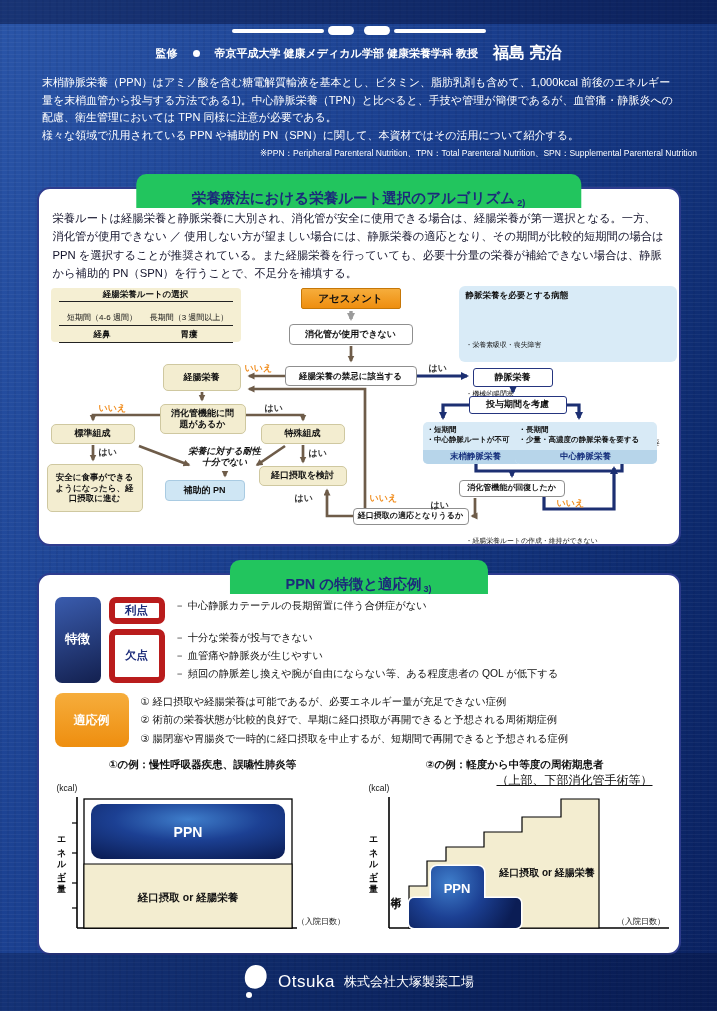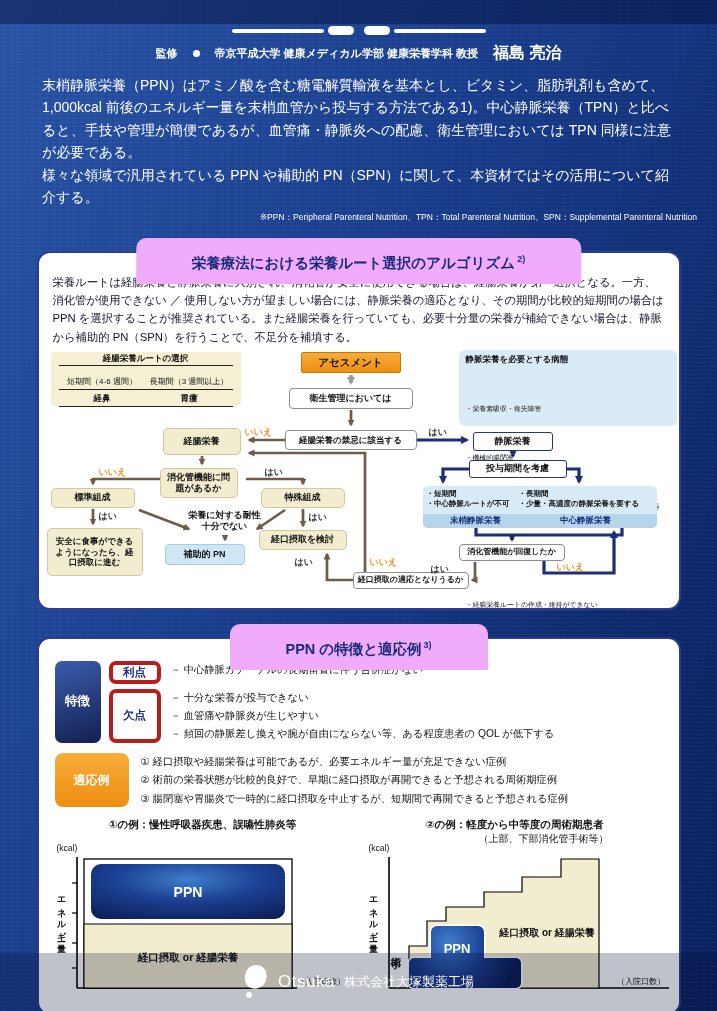--- a/index.html
+++ b/index.html
@@ -12,28 +12,28 @@
   .topband{position:absolute;top:0;left:0;width:100%;height:24px;background:rgba(4,14,55,.45);}
   .title-row{position:relative;z-index:1;display:flex;align-items:center;justify-content:center;gap:10px;padding-top:26px;}
   .main-title{margin:0;color:#fff;font-size:29px;font-weight:bold;letter-spacing:1px;
     text-shadow:0 2px 3px rgba(0,0,30,.55);white-space:nowrap;}
   .deco{display:flex;align-items:center;gap:4px;}
   .dline{width:92px;height:4px;background:#fff;border-radius:2px;}
   .dpill{width:26px;height:9px;background:#fff;border-radius:5px;}
   .supervision{position:relative;z-index:1;margin-top:8px;display:flex;align-items:center;justify-content:center;gap:15px;color:#fff;font-size:11px;font-weight:bold;}
   .supervision .dot{width:7px;height:7px;border-radius:50%;background:#fff;display:inline-block;}
   .sup-name{font-size:16px;}
-  .intro{position:relative;z-index:1;margin:10px 42px 0;color:#fff;font-size:14px;line-height:1.6;}
+  .intro{position:relative;z-index:1;margin:10px 42px 0;color:#fff;font-size:11px;line-height:1.6;}
   .intro p{margin:0;}
   .abbr-note{position:relative;z-index:1;margin:4px 20px 0;text-align:right;color:#fff;font-size:8.5px;}
   .panel{position:relative;z-index:1;width:644px;margin:27px auto 0;background:#fff;
     border:2px solid #2e3c8e;border-radius:13px;box-sizing:border-box;}
-  .tab{position:absolute;top:-15px;left:50%;transform:translateX(-50%);height:30px;background:#f0abfc;
-    border-radius:10px 10px 0 0;display:flex;align-items:flex-start;justify-content:center;
-    padding:16px 56px 0;z-index:3;white-space:nowrap;color:#1b2b7a;font-weight:bold;font-size:14.5px;}
+  .tab{position:absolute;top:-15px;left:50%;transform:translateX(-50%);height:30px;background:#22c55e;
+    border-radius:10px 10px 0 0;display:flex;align-items:flex-end;justify-content:center;
+    padding:4px 56px 0;z-index:3;white-space:nowrap;color:#1b2b7a;font-weight:bold;font-size:14.5px;}
   .tab sup{font-size:9px;margin-left:2px;}
   .para{margin:20px 14px 2px;color:#13132b;font-size:11.3px;line-height:1.6;}
   
   .fc{position:relative;width:640px;height:254px;margin:2px auto 6px;}
   .fc svg{position:absolute;left:0;top:0;}
   .nd{position:absolute;display:flex;align-items:center;justify-content:center;text-align:center;
     box-sizing:border-box;font-size:9px;line-height:1.2;color:#111;font-weight:bold;}
   .cream{background:#f3edd0;border:1px solid #cfc8a0;border-radius:5px;}
   .wgray{background:#fff;border:1.4px solid #8f8f8f;border-radius:4px;}
   .wnavy{background:#fff;border:1.7px solid #25357f;border-radius:3px;}
@@ -54,32 +54,32 @@
   .rt-v{font-size:8.5px;font-weight:bold;padding:2.5px 0;border-bottom:1.5px solid #222;}
   .fl{position:absolute;font-size:9px;font-weight:bold;z-index:2;}
   .fl.n{color:#f08b1a;}
   .fl.y{color:#333;}
   
   .feat-row{display:flex;gap:8px;margin:22px 16px 0;}
   .feat-badge{width:46px;border-radius:7px;background:linear-gradient(160deg,#3a5cae,#13204f);
     color:#fff;font-weight:bold;font-size:12.5px;display:flex;align-items:center;justify-content:center;}
   .feat-col{display:flex;flex-direction:column;gap:5px;flex:1;}
   .feat-sub{display:flex;gap:10px;}
-  .sub-badge{width:44px;border:4px solid #b91c1c;border-radius:7px;color:#1b2b7a;font-weight:bold;font-size:11.5px;
+  .sub-badge{width:44px;border:6px solid #b91c1c;border-radius:7px;color:#1b2b7a;font-weight:bold;font-size:11.5px;
     display:flex;align-items:center;justify-content:center;flex:none;}
   .sub-list{font-size:10.3px;color:#111;line-height:1.75;}
   .ind-row{display:flex;gap:12px;margin:10px 16px 0;align-items:center;}
   .ind-badge{width:74px;height:54px;background:linear-gradient(#f6ad3c,#ee8e0f);border-radius:8px;color:#fff;
     font-weight:bold;font-size:12px;display:flex;align-items:center;justify-content:center;flex:none;}
   .ind-list{font-size:10.3px;color:#111;line-height:1.8;}
   
   .charts{display:flex;justify-content:space-between;padding:10px 8px 8px;}
   .chart{width:318px;}
   .chart-title{text-align:center;font-weight:bold;font-size:10.5px;color:#111;}
-  .chart-sub{height:11px;font-size:10px;color:#111;margin-left:120px;}
+  .chart-sub{height:11px;text-align:center;font-size:12px;color:#111;margin-left:120px;text-decoration:underline;}
   .chart-body{position:relative;height:162px;}
   .chart-body svg{position:absolute;left:0;top:0;}
   .kcal{position:absolute;left:10px;top:0;font-size:8.5px;color:#111;}
   .ylab{position:absolute;left:8px;top:48px;writing-mode:vertical-rl;font-size:9px;font-weight:bold;color:#111;letter-spacing:1px;}
   .surgery{position:absolute;left:31px;top:106px;writing-mode:vertical-rl;font-size:10.5px;font-weight:bold;color:#111;}
   
   .footer{position:absolute;left:0;bottom:0;width:100%;height:58px;z-index:1;background:rgba(2,10,45,.25);
     display:flex;align-items:center;justify-content:center;gap:9px;color:#fff;}
   .brand{font-size:17px;letter-spacing:.5px;}
   .company{font-size:13px;}
@@ -167,37 +167,37 @@
         <div class="rt-title">経腸栄養ルートの選択</div>
         <div class="rt-grid">
           <div class="rt-h">短期間（4-6 週間）</div>
           <div class="rt-h">長期間（3 週間以上）</div>
           <div class="rt-v">経鼻</div>
           <div class="rt-v">胃瘻</div>
         </div>
       </div>
 
       <div class="nd orange" style="left:262px;top:4px;width:100px;height:21px;">アセスメント</div>
-      <div class="nd wgray" style="left:250px;top:40px;width:124px;height:21px;">衛生管理においては</div>
+      <div class="nd wgray" style="left:250px;top:40px;width:124px;height:21px;">消化管が使用できない</div>
       <div class="nd wgray" style="left:246px;top:82px;width:132px;height:20px;font-size:8.5px;">経腸栄養の禁忌に該当する</div>
       <div class="nd cream" style="left:124px;top:80px;width:78px;height:27px;text-align:right;">経腸栄養</div>
 
       <div class="nd cond" style="left:420px;top:2px;width:218px;height:76px;gap:39px;">
         <div class="cond-t">静脈栄養を必要とする病態</div>
         <div class="cond-i">・栄養素吸収・喪失障害</div>
         <div class="cond-i">・機械的腸閉塞</div>
         <div class="cond-i">・経口摂取／経腸栄養を制限する必要がある：腸の安静が必要</div>
         <div class="cond-i">・腸蠕動機能障害</div>
         <div class="cond-i">・経腸栄養ルートの作成・維持ができない</div>
       </div>
 
-      <div class="nd cream" style="left:121px;top:120px;width:78px;height:30px;padding:0 6px;">消化管機能に問題があるか</div>
+      <div class="nd cream" style="left:121px;top:120px;width:86px;height:30px;padding:0 6px;">消化管機能に問題があるか</div>
       <div class="nd cream" style="left:12px;top:140px;width:84px;height:20px;">標準組成</div>
       <div class="nd cream" style="left:222px;top:140px;width:84px;height:20px;">特殊組成</div>
-      <div class="nd tol" style="left:126px;top:160px;width:120px;height:26px;">
+      <div class="nd tol" style="left:126px;top:160px;width:120px;height:26px;font-style:italic;">
         <div>栄養に対する耐性</div>
         <div>十分でない</div>
       </div>
       <div class="nd cream" style="left:8px;top:180px;width:96px;height:48px;padding:2px 4px;font-size:8.5px;">安全に食事ができるようになったら、経口摂取に進む</div>
       <div class="nd blue" style="left:126px;top:196px;width:80px;height:21px;">補助的 PN</div>
       <div class="nd cream" style="left:220px;top:182px;width:88px;height:20px;">経口摂取を検討</div>
 
       <div class="nd wnavy" style="left:434px;top:84px;width:80px;height:19px;">静脈栄養</div>
       <div class="nd wnavy" style="left:430px;top:112px;width:98px;height:18px;">投与期間を考慮</div>
 

